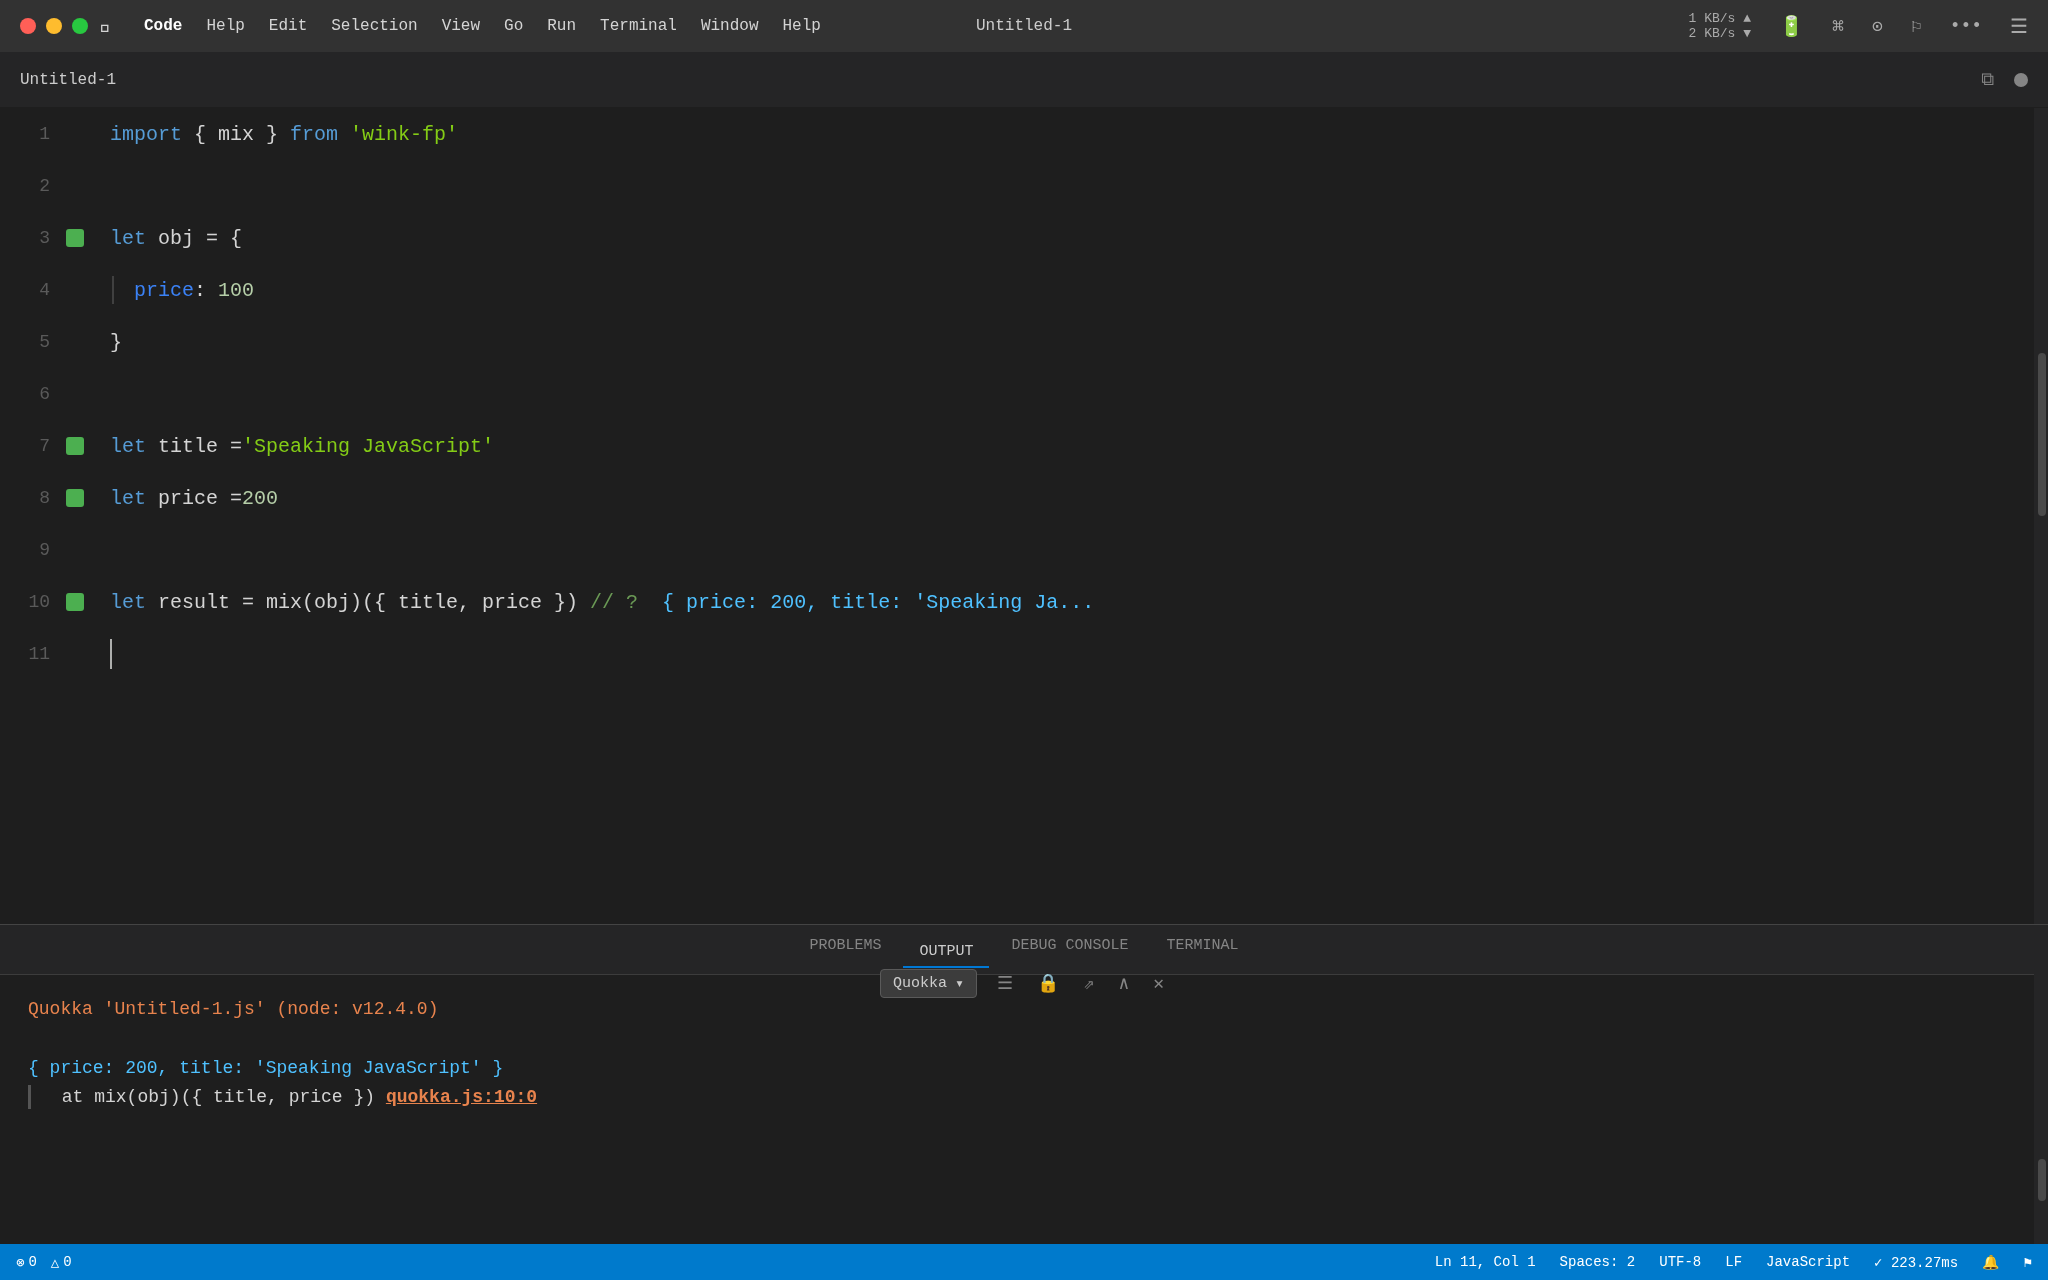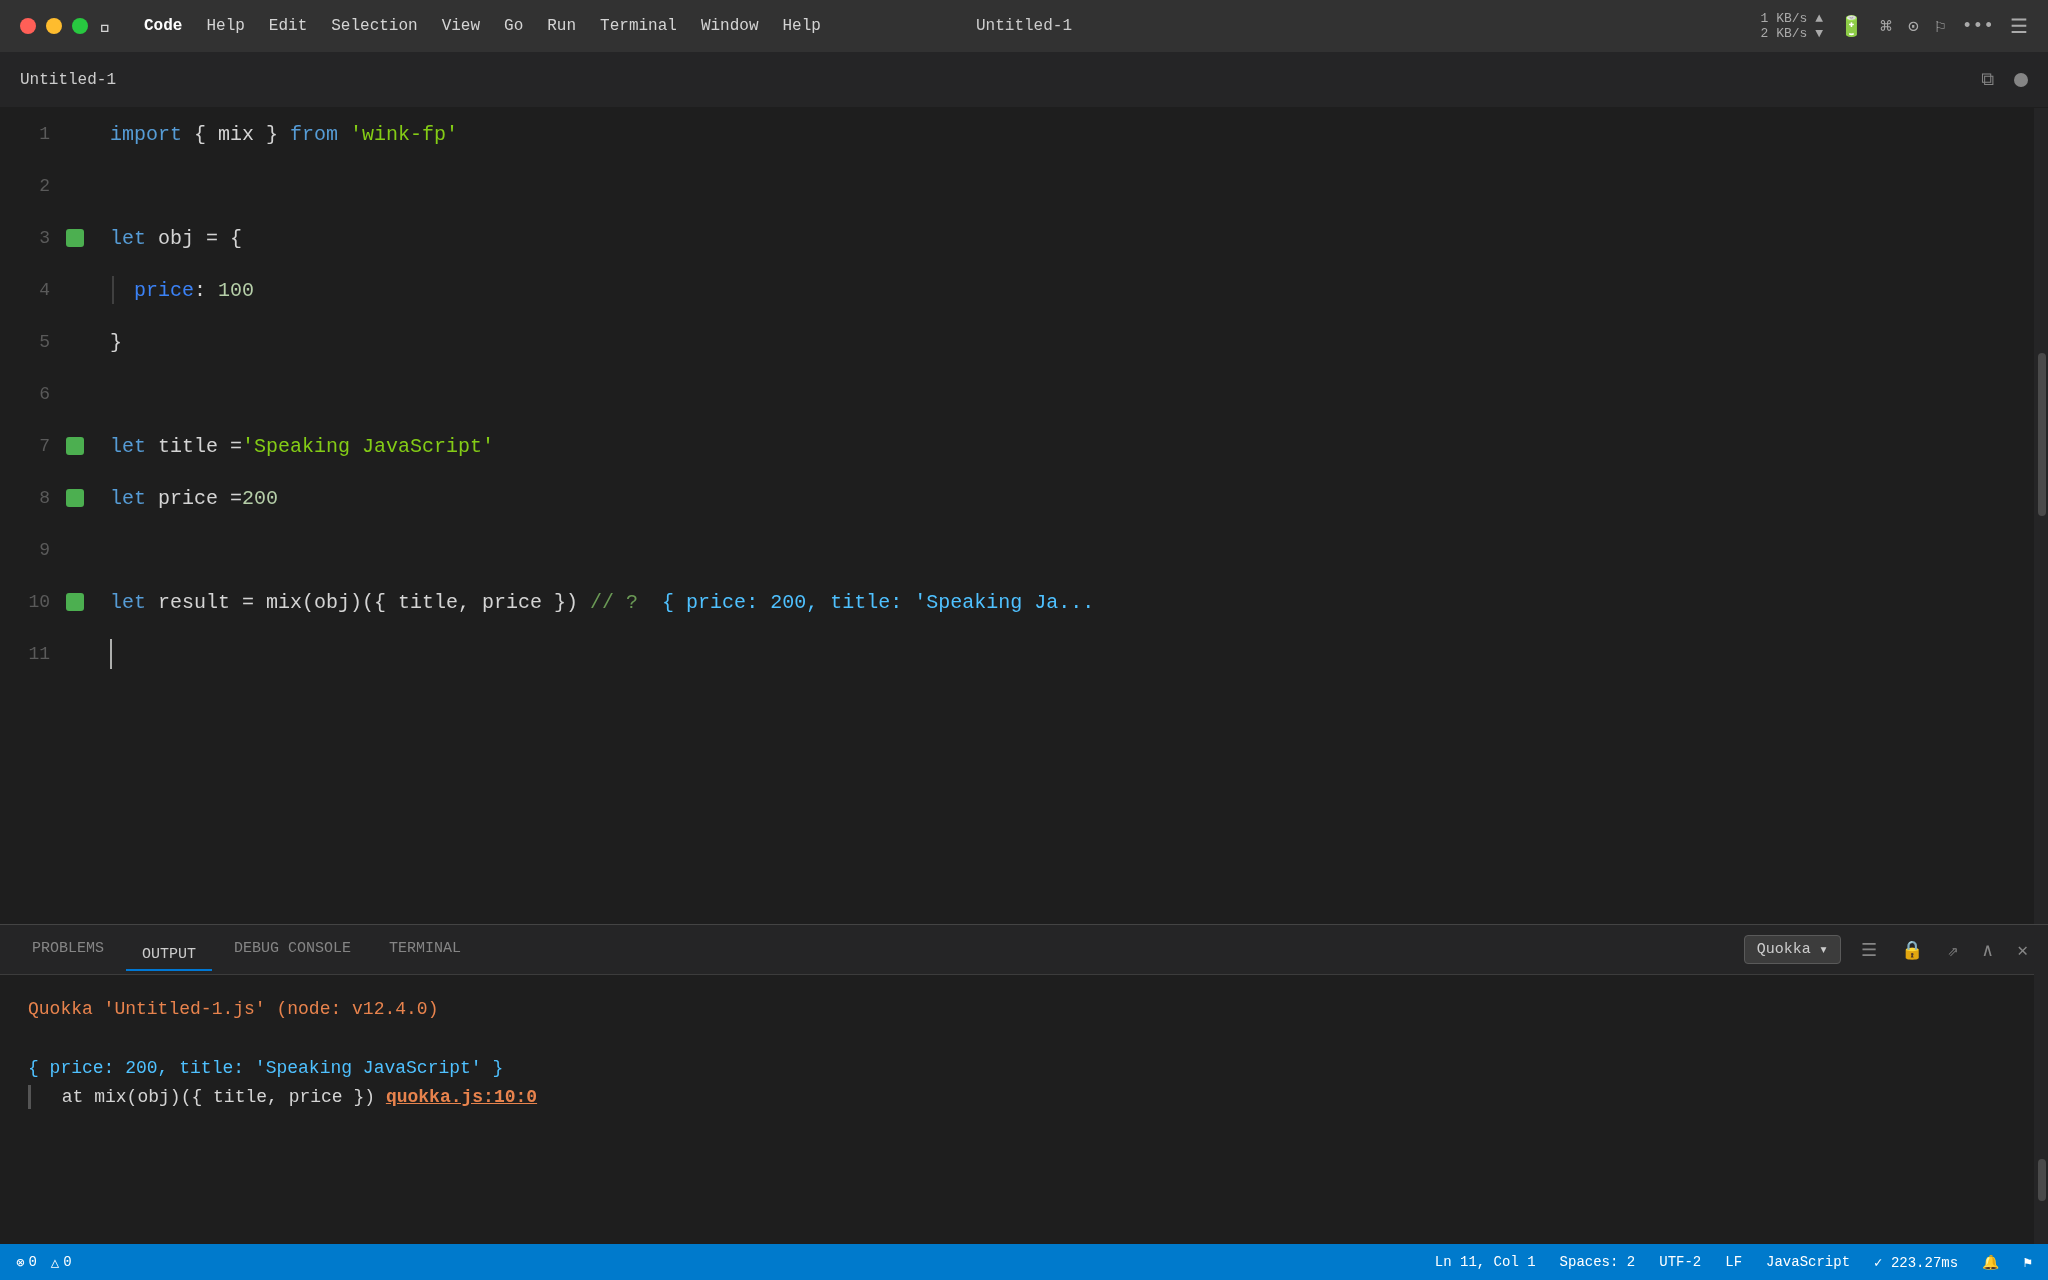--- a/index.html
+++ b/index.html
@@ -49,21 +49,21 @@
     .titlebar-center {
       position: absolute;
       left: 50%;
       transform: translateX(-50%);
       font-size: 16px;
       color: #cccccc;
     }
     .titlebar-right {
       display: flex;
       align-items: center;
-      gap: 16px;
+      gap: 28px;
       font-size: 12px;
       color: #aaaaaa;
     }
     .traffic-lights {
       display: flex;
       gap: 10px;
       position: absolute;
       left: 20px;
     }
     .traffic-light {
@@ -174,21 +174,21 @@
       flex-direction: column;
       height: 320px;
     }
     .panel-tabs {
       display: flex;
       align-items: center;
       background: #252526;
       height: 50px;
       padding: 0 16px;
       border-bottom: 1px solid #3c3c3c;
-      justify-content: space-between;
+      flex-direction: column;
     }
     .panel-tabs-left {
       display: flex;
       gap: 6px;
       align-items: center;
     }
     .panel-tab {
       font-size: 15px;
       color: #858585;
       padding: 6px 16px;
@@ -455,20 +455,20 @@
     <div class="status-item">
       <span>⊗</span>
       <span>0</span>
       <span style="margin-left:10px;">△</span>
       <span>0</span>
     </div>
   </div>
   <div class="statusbar-right">
     <span class="status-item">Ln 11, Col 1</span>
     <span class="status-item">Spaces: 2</span>
-    <span class="status-item">UTF-2</span>
+    <span class="status-item">UTF-8</span>
     <span class="status-item">LF</span>
     <span class="status-item">JavaScript</span>
     <span class="status-item">✓ 223.27ms</span>
     <span class="status-item">🔔</span>
     <span class="status-item">⚑</span>
   </div>
 </div>
 
 </body></html>

